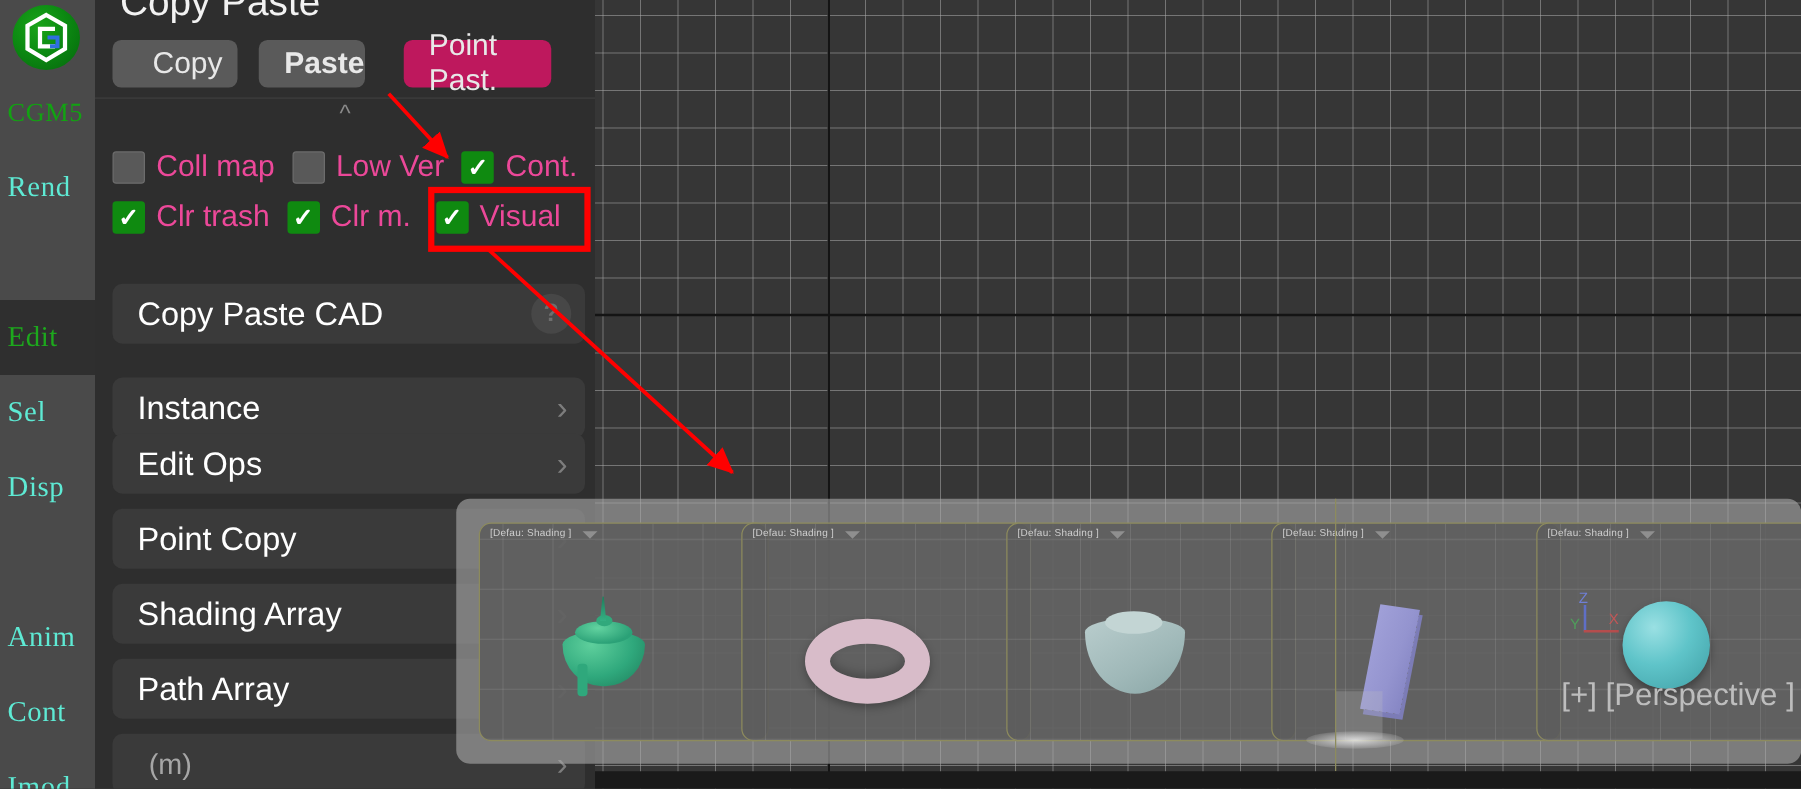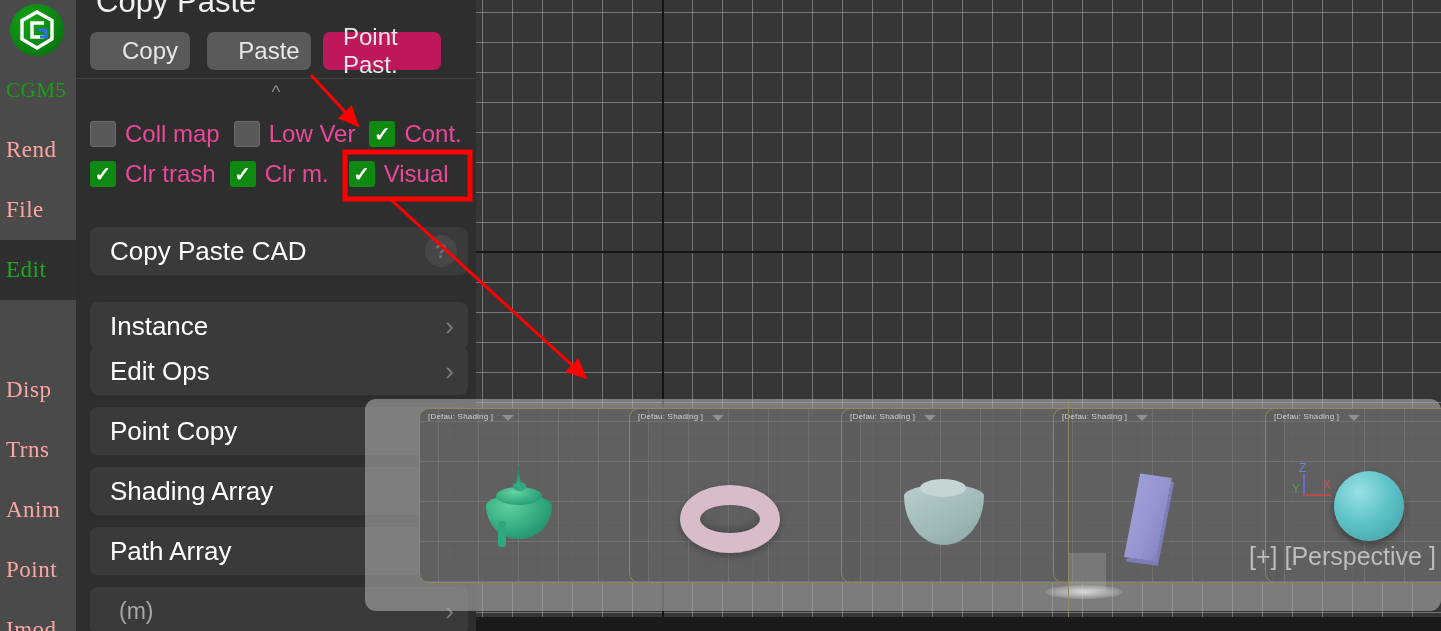--- a/index.html
+++ b/index.html
@@ -42,21 +42,21 @@
   }
   #logo .disc {
     position: absolute; inset: 3px;
     border-radius: 50%;
     background: radial-gradient(circle at 38% 32%, #19a319 0%, #0c8a12 45%, #04660c 100%);
   }
   .side-item {
     position: absolute; left: 0; width: 76px; height: 60px;
     display: flex; align-items: center; padding-left: 6px;
     font-family: "Liberation Serif", serif;
-    font-size: 23px; color: #fca5a5;
+    font-size: 23px; color: #5eead4;
     letter-spacing: .5px;
   }
   .side-item.brand { color: #12a312; font-size: 21px; }
   .side-item.active { background: #2f2f2f; color: #1da81d; }
 
   
   #panel {
     position: absolute; left: 76px; top: 0;
     width: 400px; height: 631px;
     background: #2e2e2e;
@@ -65,21 +65,21 @@
     position: absolute; left: 20px; top: -16px;
     font-size: 31px; color: #f2f2f2; font-weight: 400;
   }
   .tbtn {
     position: absolute; top: 32px; height: 38px;
     background: #5a5a5a; border-radius: 7px;
     display: flex; align-items: center; justify-content: center;
     color: #e8e8e8; font-size: 24px; padding-left: 20px;
   }
   #btn-copy  { left: 14px;  width: 100px; }
-  #btn-paste { left: 131px; width: 104px; }
+  #btn-paste { left: 131px; width: 85px; font-weight: bold; }
   #btn-ppast { left: 247px; width: 118px; background: #be185d; }
 
   #divider {
     position: absolute; left: 0; top: 78px; width: 400px; height: 1px;
     background: #3e3e3e;
   }
   #collapse-chevron {
     position: absolute; left: 186px; top: 86px;
     width: 28px; height: 14px;
     color: #8a8a8a; font-size: 19px; line-height: 12px; text-align: center;
@@ -121,26 +121,25 @@
   }
 
   
   #strip {
     position: absolute; left: 365px; top: 399px;
     width: 1076px; height: 212px;
     background: rgba(168,168,168,.62);
     border-radius: 11px;
   }
   .thumb {
-    position: absolute; top: 9px; width: 232px; height: 175px;
+    position: absolute; top: 19px; width: 232px; height: 175px;
     background: rgba(92,92,92,.88);
     border: 1px solid #8d8b5d;
     border-radius: 10px;
     overflow: hidden;
-    margin-left: 36px;
   }
   .thumb .vplabel {
     position: absolute; left: 8px; top: 3px;
     font-size: 8px; color: #cfcfcf; letter-spacing: .2px;
     white-space: nowrap;
   }
   .thumb .vparrow {
     position: absolute; left: 82px; top: 6px;
     width: 0; height: 0;
     border-left: 6px solid transparent; border-right: 6px solid transparent;
@@ -338,37 +337,34 @@
         <path d="M37 22 L25 22 L25 36 L37 36" fill="none" stroke="#ffffff" stroke-width="3.4"></path>
         <path d="M31 29 L39 29 L39 36 L33 36" fill="none" stroke="#2f6fe0" stroke-width="3.2"></path>
       </svg>
     </div>
     <div class="side-item brand" style="top:60px">
       <span>CGM5</span>
       </div>
     <div class="side-item" style="top:120px">
       <span>Rend</span>
       </div>
-    <div class="side-item" style="top:180px">
-      <span>File</span>
-      </div>
     <div class="side-item active" style="top:240px">
       <span>Edit</span>
       </div>
+    <div class="side-item" style="top:300px">
+      <span>Sel</span>
+      </div>
     <div class="side-item" style="top:360px">
       <span>Disp</span>
       </div>
-    <div class="side-item" style="top:420px">
-      <span>Trns</span>
-      </div>
     <div class="side-item" style="top:480px">
       <span>Anim</span>
       </div>
     <div class="side-item" style="top:540px">
-      <span>Point</span>
+      <span>Cont</span>
       </div>
     <div class="side-item" style="top:600px">
       <span>Imod</span>
       </div>
   </div>
 
   <div id="strip">
 
     <div class="thumb" id="thumb1">
       <div class="tgrid"></div>

